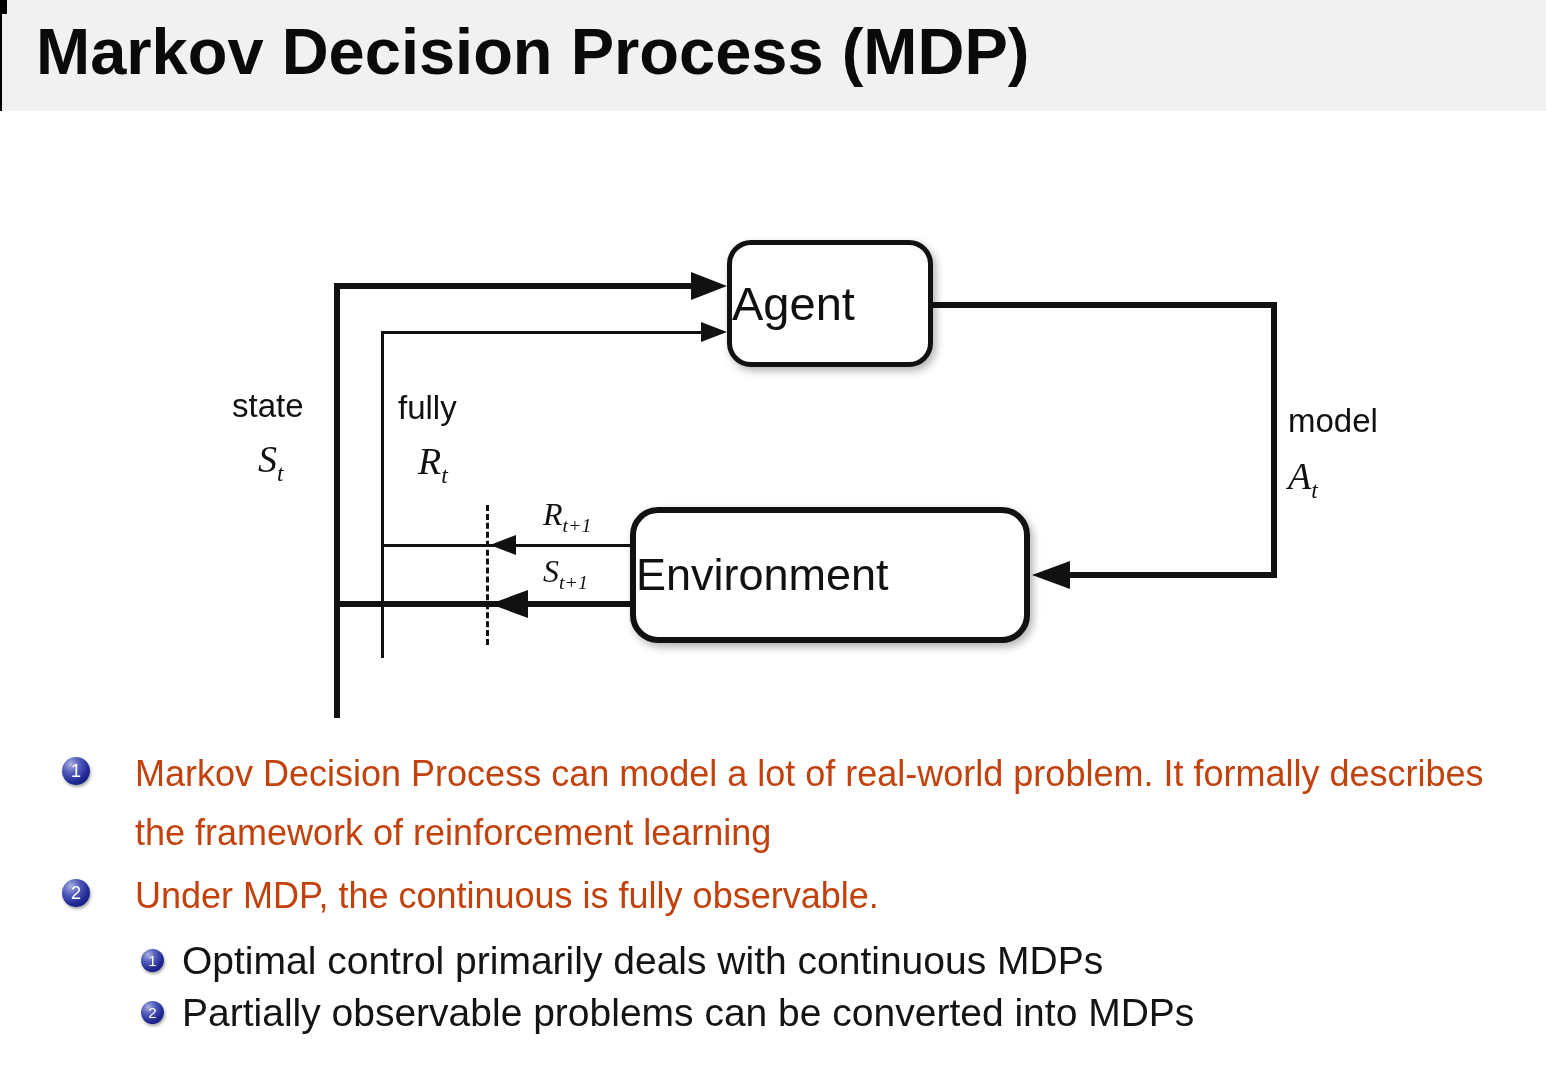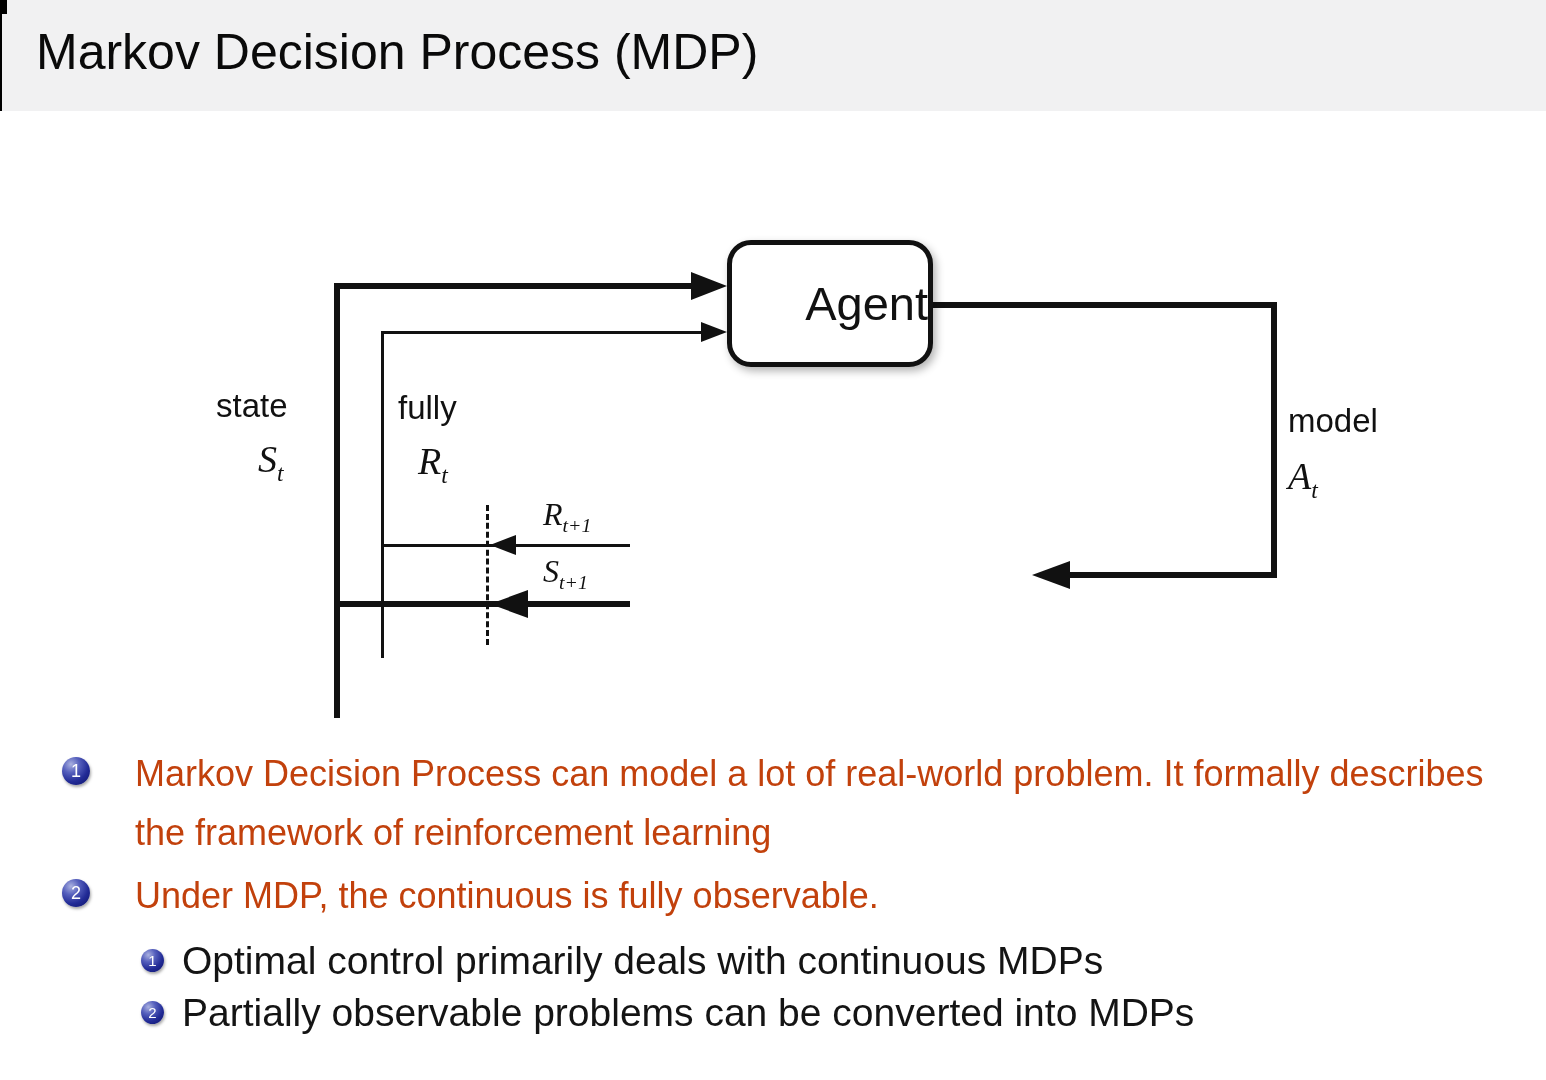--- a/index.html
+++ b/index.html
@@ -15,29 +15,29 @@
 
   
   .header{
     position:absolute;left:0;top:0;width:1546px;height:111px;
     background:#f1f1f2;
   }
   .header-left-line{position:absolute;left:0;top:0;width:2px;height:111px;background:#000;}
   .corner-mark{position:absolute;left:0;top:0;width:7px;height:14px;background:#000;}
   .title{
     position:absolute;left:36px;top:22px;
-    font-size:50px;line-height:60px;font-weight:400;
+    font-size:65px;line-height:60px;font-weight:700;
     letter-spacing:0px;color:#0a0a0a;white-space:nowrap;
   }
 
   
   .diagram{position:absolute;left:0;top:111px;width:1546px;height:580px;}
   .node{
     position:absolute;background:#fff;border:5px solid #111;
-    display:flex;align-items:center;justify-content:flex-end;
+    display:flex;align-items:center;justify-content:flex-start;
     box-shadow:3px 4px 8px rgba(0,0,0,0.30);
   }
   .agent-box{left:727px;top:129px;width:196px;height:117px;border-radius:24px;}
   .agent-box .node-label{font-size:47px;color:#111;}
   .env-box{left:630px;top:396px;width:388px;height:124px;border-width:6px;border-radius:28px;}
   .env-box .node-label{font-size:45px;color:#111;}
 
   .hline,.vline{position:absolute;background:#111;}
   
   .state-top{left:334px;top:172px;width:360px;height:6px;}
@@ -62,21 +62,21 @@
   .arr-action{left:1032px;top:450px;}
   .arr-next-reward{left:490px;top:424px;}
   .arr-next-state{left:490px;top:479px;}
 
   .time-dash{
     position:absolute;left:486px;top:394px;height:140px;width:0;
     border-left:3px dashed #111;
   }
 
   .d-label{position:absolute;font-size:33px;color:#111;white-space:nowrap;}
-  .lbl-state{left:216px;top:276px;}
+  .lbl-state{left:232px;top:276px;}
   .lbl-reward{left:398px;top:278px;}
   .lbl-action{left:1288px;top:291px;}
 
   .math{position:absolute;font-family:Liberation Serif, serif;font-style:italic;color:#111;white-space:nowrap;}
   .math sub{font-size:0.62em;font-style:italic;}
   .sym-state{left:258px;top:326px;font-size:38px;}
   .sym-reward{left:398px;top:328px;font-size:38px;margin-left:20px;}
   .sym-action{left:1288px;top:343px;font-size:38px;}
   .sym-next-reward{left:543px;top:385px;font-size:32px;}
   .sym-next-state{left:543px;top:442px;font-size:32px;}
@@ -135,20 +135,23 @@
     <div class="arrow arrow-right-thin arr-reward"></div>
     <div class="arrow arrow-left-thick arr-action"></div>
     <div class="arrow arrow-left-thin arr-next-reward"></div>
     <div class="arrow arrow-left-thick arr-next-state"></div>
 
     <div class="time-dash"></div>
 
     <div class="node agent-box">
       <span class="node-label">Agent</span>
     </div>
+    <div class="node env-box">
+      <span class="node-label">Environment</span>
+    </div>
 
     <div class="d-label lbl-state">state</div>
     <div class="math sym-state"><span>S</span><sub>t</sub></div>
 
     <div class="d-label lbl-reward">fully</div>
     <div class="math sym-reward"><span>R</span><sub>t</sub></div>
 
     <div class="d-label lbl-action">model</div>
     <div class="math sym-action"><span>A</span><sub>t</sub></div>
 

